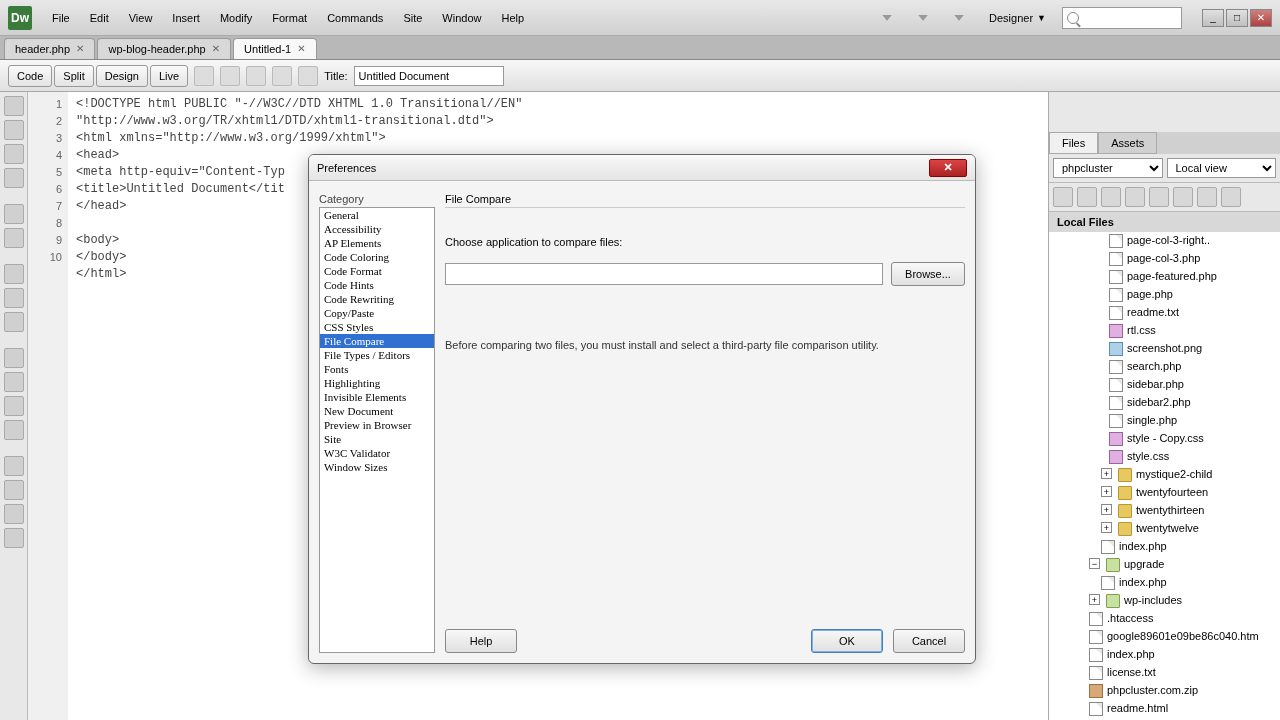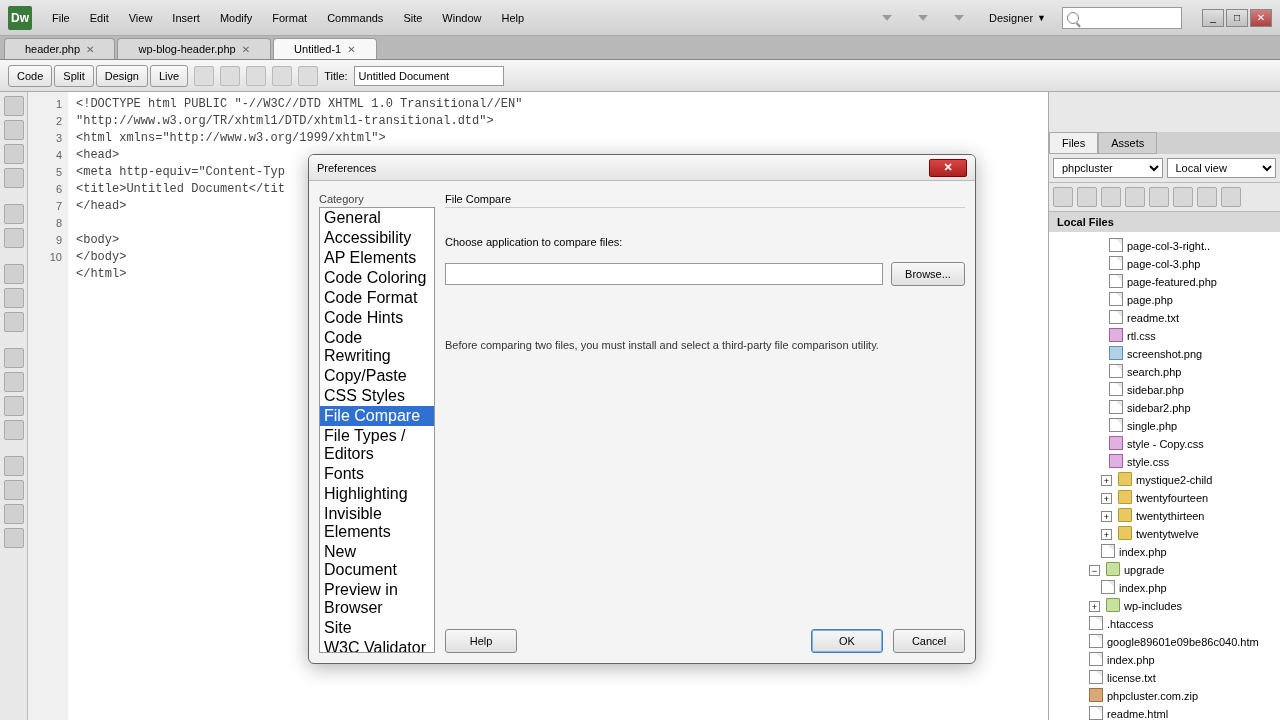--- a/index.html
+++ b/index.html
@@ -11,21 +11,21 @@
 .app-bar-right { margin-left: auto; display: flex; align-items: center; gap: 8px; text-align: center; }
 .dropdown-icon { display: inline-block; width: 16px; height: 16px; background: #999; clip-path: polygon(20% 35%, 80% 35%, 50% 70%); margin: 0 6px; }
 .layout-switch { padding: 4px 8px; display: flex; align-items: center; }
 .search-box { width: 120px; height: 22px; border: 1px solid #999; background: #fff; padding: 2px 4px; display: flex; align-items: center; gap: 4px; }
 .search-glass { width: 12px; height: 12px; border: 1.5px solid #888; border-radius: 50%; position: relative; }
 .search-glass::after { content: ""; position: absolute; width: 5px; height: 1.5px; background: #888; bottom: -3px; right: -3px; transform: rotate(45deg); }
 .win-controls { display: flex; gap: 2px; margin-left: 12px; }
 .win-btn { width: 22px; height: 18px; background: linear-gradient(#e0e0e0,#c0c0c0); border: 1px solid #888; display: flex; align-items: center; justify-content: center; font-size: 10px; }
 .win-close { background: linear-gradient(#d08080,#b04040); color: #fff; }
 .tabs-bar { height: 24px; background: #b8b8b8; display: flex; align-items: flex-end; padding-left: 4px; border-bottom: 1px solid #888; }
-.file-tab { background: #d8d8d8; padding: 4px 20px; border: 1px solid #999; border-bottom: none; margin-right: 2px; border-radius: 4px 4px 0 0; display: flex; align-items: flex-end; gap: 6px; }
+.file-tab { background: #d8d8d8; padding: 4px 10px; border: 1px solid #999; border-bottom: none; margin-right: 2px; border-radius: 4px 4px 0 0; display: flex; align-items: flex-start; gap: 6px; }
 .file-tab.active { background: #f8f8f8; }
 .tab-close { font-size: 10px; color: #666; }
 .toolbar { height: 32px; background: linear-gradient(#f8f8f8,#e0e0e0); display: flex; align-items: center; padding: 0 8px; gap: 6px; border-bottom: 1px solid #aaa; }
 .view-btn { padding: 4px 8px; border: 1px solid #999; background: linear-gradient(#fafafa,#e4e4e4); border-radius: 3px; }
 .tool-icon { width: 20px; height: 20px; background: #ddd; border: 1px solid #bbb; border-radius: 2px; }
 .title-input { width: 150px; height: 20px; border: 1px solid #999; padding: 2px 4px; background: #fff; }
 .main-area { display: flex; height: calc(720px - 36px - 24px - 32px); position: relative; }
 .left-tool-strip { width: 28px; background: #e8e8e8; border-right: 1px solid #bbb; display: flex; flex-direction: column; padding-top: 4px; gap: 4px; align-items: center; }
 .strip-btn { width: 20px; height: 20px; background: #d0d0d0; border: 1px solid #aaa; border-radius: 2px; }
 .code-area { flex: 1; display: flex; background: #fff; position: relative; }
@@ -34,40 +34,40 @@
 .right-panel { width: 232px; background: #e8e8e8; border-left: 1px solid #aaa; display: flex; flex-direction: column; }
 .panel-tabs { display: flex; background: #d0d0d0; margin-top: 40px; }
 .panel-tab { padding: 4px 12px; border: 1px solid #aaa; }
 .panel-tab.active { background: #f0f0f0; }
 .panel-toolbar { padding: 4px; display: flex; gap: 4px; align-items: center; border-bottom: 1px solid #bbb; }
 .panel-select { height: 20px; border: 1px solid #999; background: #fff; padding: 1px 4px; flex: 1; }
 .panel-toolbar2 { padding: 4px; display: flex; gap: 4px; border-bottom: 1px solid #bbb; }
 .ptool-btn { width: 20px; height: 20px; background: #d8d8d8; border: 1px solid #aaa; border-radius: 2px; }
 .panel-header { padding: 4px 8px; font-weight: bold; background: #d8d8d8; }
 .file-tree { flex: 1; overflow-y: auto; background: #fff; padding: 2px 0; }
-.tree-row { display: flex; align-items: flex-end; height: 18px; padding-left: 60px; gap: 4px; }
+.tree-row { display: flex; align-items: flex-start; height: 18px; padding-left: 60px; gap: 4px; }
 .tree-row.d1 { padding-left: 40px; }
 .tree-row.d2 { padding-left: 52px; }
 .tree-icon { width: 14px; height: 14px; display: inline-block; }
 .icon-file { background: #fff; border: 1px solid #888; position: relative; }
 .icon-file::after { content: ""; position: absolute; top: 0; right: 0; border-width: 3px; border-style: solid; border-color: #e8e8e8 #e8e8e8 transparent transparent; }
 .icon-folder { background: #e8c860; border: 1px solid #b89830; border-radius: 1px; }
 .icon-folder.open { background: #c8e0a0; border-color: #80a050; }
 .icon-img { background: #b0d0e8; border: 1px solid #6090b0; }
 .icon-css { background: #e0b0e0; border: 1px solid #a060a0; }
 .icon-zip { background: #d8a878; border: 1px solid #a07040; }
 .expander { width: 11px; height: 11px; border: 1px solid #888; background: #fff; display: flex; align-items: center; justify-content: center; font-size: 9px; margin-right: 2px; }
 .dialog-overlay { position: absolute; left: 308px; top: 154px; width: 668px; height: 510px; background: #f4f4f4; border: 1px solid #666; border-radius: 6px; box-shadow: 0 4px 20px rgba(0,0,0,0.3); overflow: hidden; }
 .dialog-title { height: 26px; background: linear-gradient(#f8f8f8,#e4e4e4); display: flex; align-items: center; padding: 0 8px; border-bottom: 1px solid #bbb; }
 .dialog-close { margin-left: auto; width: 38px; height: 18px; background: linear-gradient(#d44,#a22); color: #fff; display: flex; align-items: center; justify-content: center; border-radius: 2px; border: 1px solid #800; font-weight: bold; }
 .dialog-body { display: flex; padding: 10px; height: calc(100% - 26px); gap: 10px; }
 .cat-column { width: 116px; display: flex; flex-direction: column; }
 .cat-label { padding: 2px 0; color: #444; }
 .cat-list { flex: 1; border: 1px solid #999; background: #fff; overflow: hidden; }
-.cat-item { padding: 1px 4px; font-size: 16px; }
+.cat-item { padding: 1px 4px; font-size: 11px; font-family: Liberation Serif, serif; }
 .cat-item.selected { background: #3070d0; color: #fff; }
 .pref-content { flex: 1; display: flex; flex-direction: column; }
 .pref-heading { padding: 2px 0; border-bottom: 1px solid #ccc; margin-bottom: 20px; }
 .pref-row { display: flex; align-items: center; gap: 8px; margin-bottom: 24px; }
 .pref-input { flex: 1; height: 22px; border: 1px solid #999; background: #fff; }
 .browse-btn { width: 74px; height: 24px; border: 1px solid #888; background: linear-gradient(#f8f8f8,#e0e0e0); border-radius: 3px; }
 .pref-text { line-height: 14px; color: #333; }
 .dialog-footer { margin-top: auto; display: flex; gap: 10px; align-items: center; }
 .dlg-btn { width: 72px; height: 24px; border: 1px solid #888; background: linear-gradient(#f8f8f8,#e0e0e0); border-radius: 3px; }
 .dlg-btn.ok { border-color: #4080c0; box-shadow: 0 0 0 1px #80b0e0 inset; }

